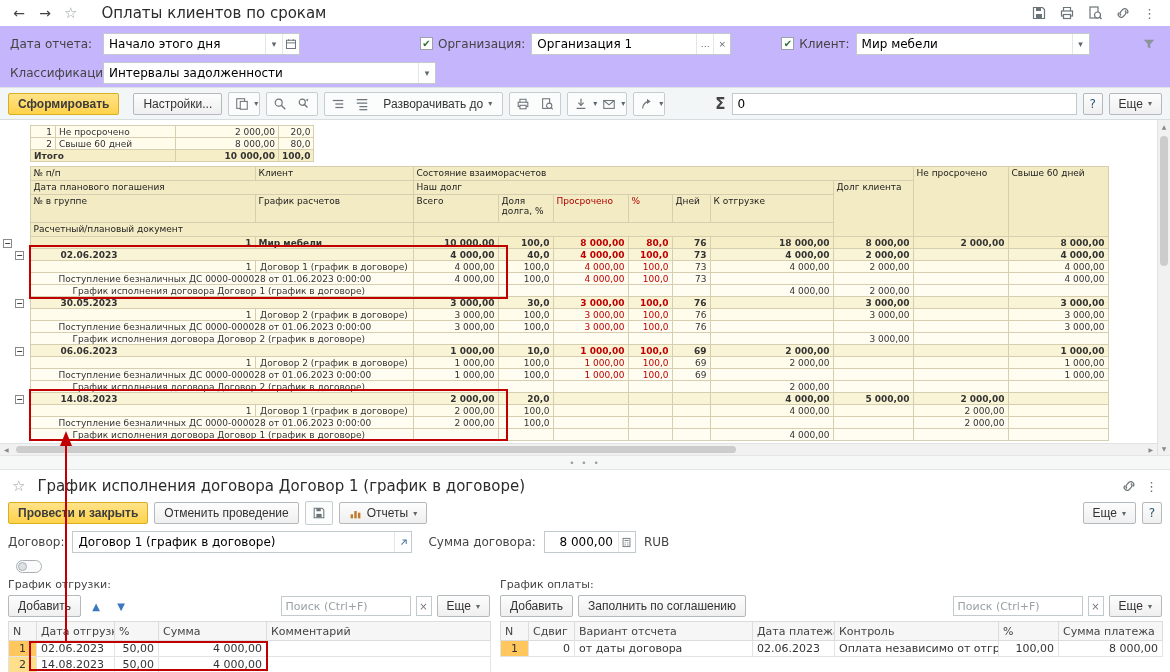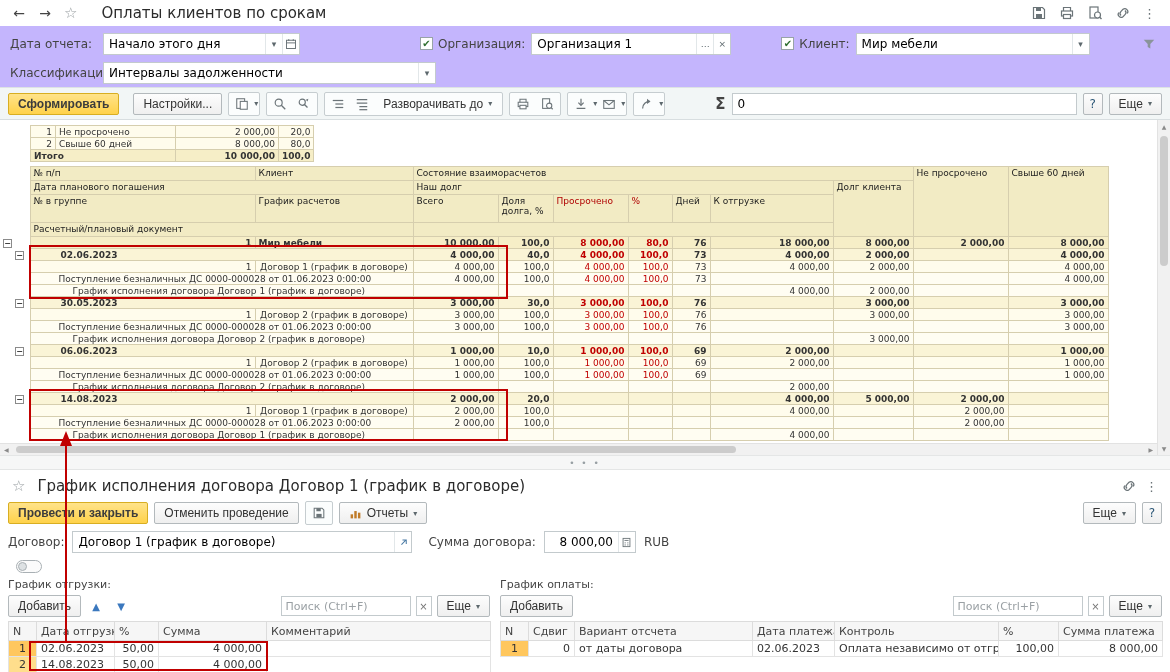--- a/index.html
+++ b/index.html
@@ -748,20 +748,23 @@
           </tbody>
       </table>
     </div>
 
     <div class="panel panel-r">
       <div class="p-title">График оплаты:</div>
       <div class="p-toolbar">
         <button class="btn">
             <span>Добавить</span>
           </button>
+        <button class="btn">
+            <span>Заполнить по соглашению</span>
+          </button>
         <input class="search" style="margin-left: auto;" placeholder="Поиск (Ctrl+F)">
         <div class="mini">×</div>
         <button class="btn">
             <span>Еще</span>
             <span class="dd">▾</span>
           </button>
       </div>
       <table class="ftable" style="width:662px">
         <colgroup>
             <col style="width:28px">

